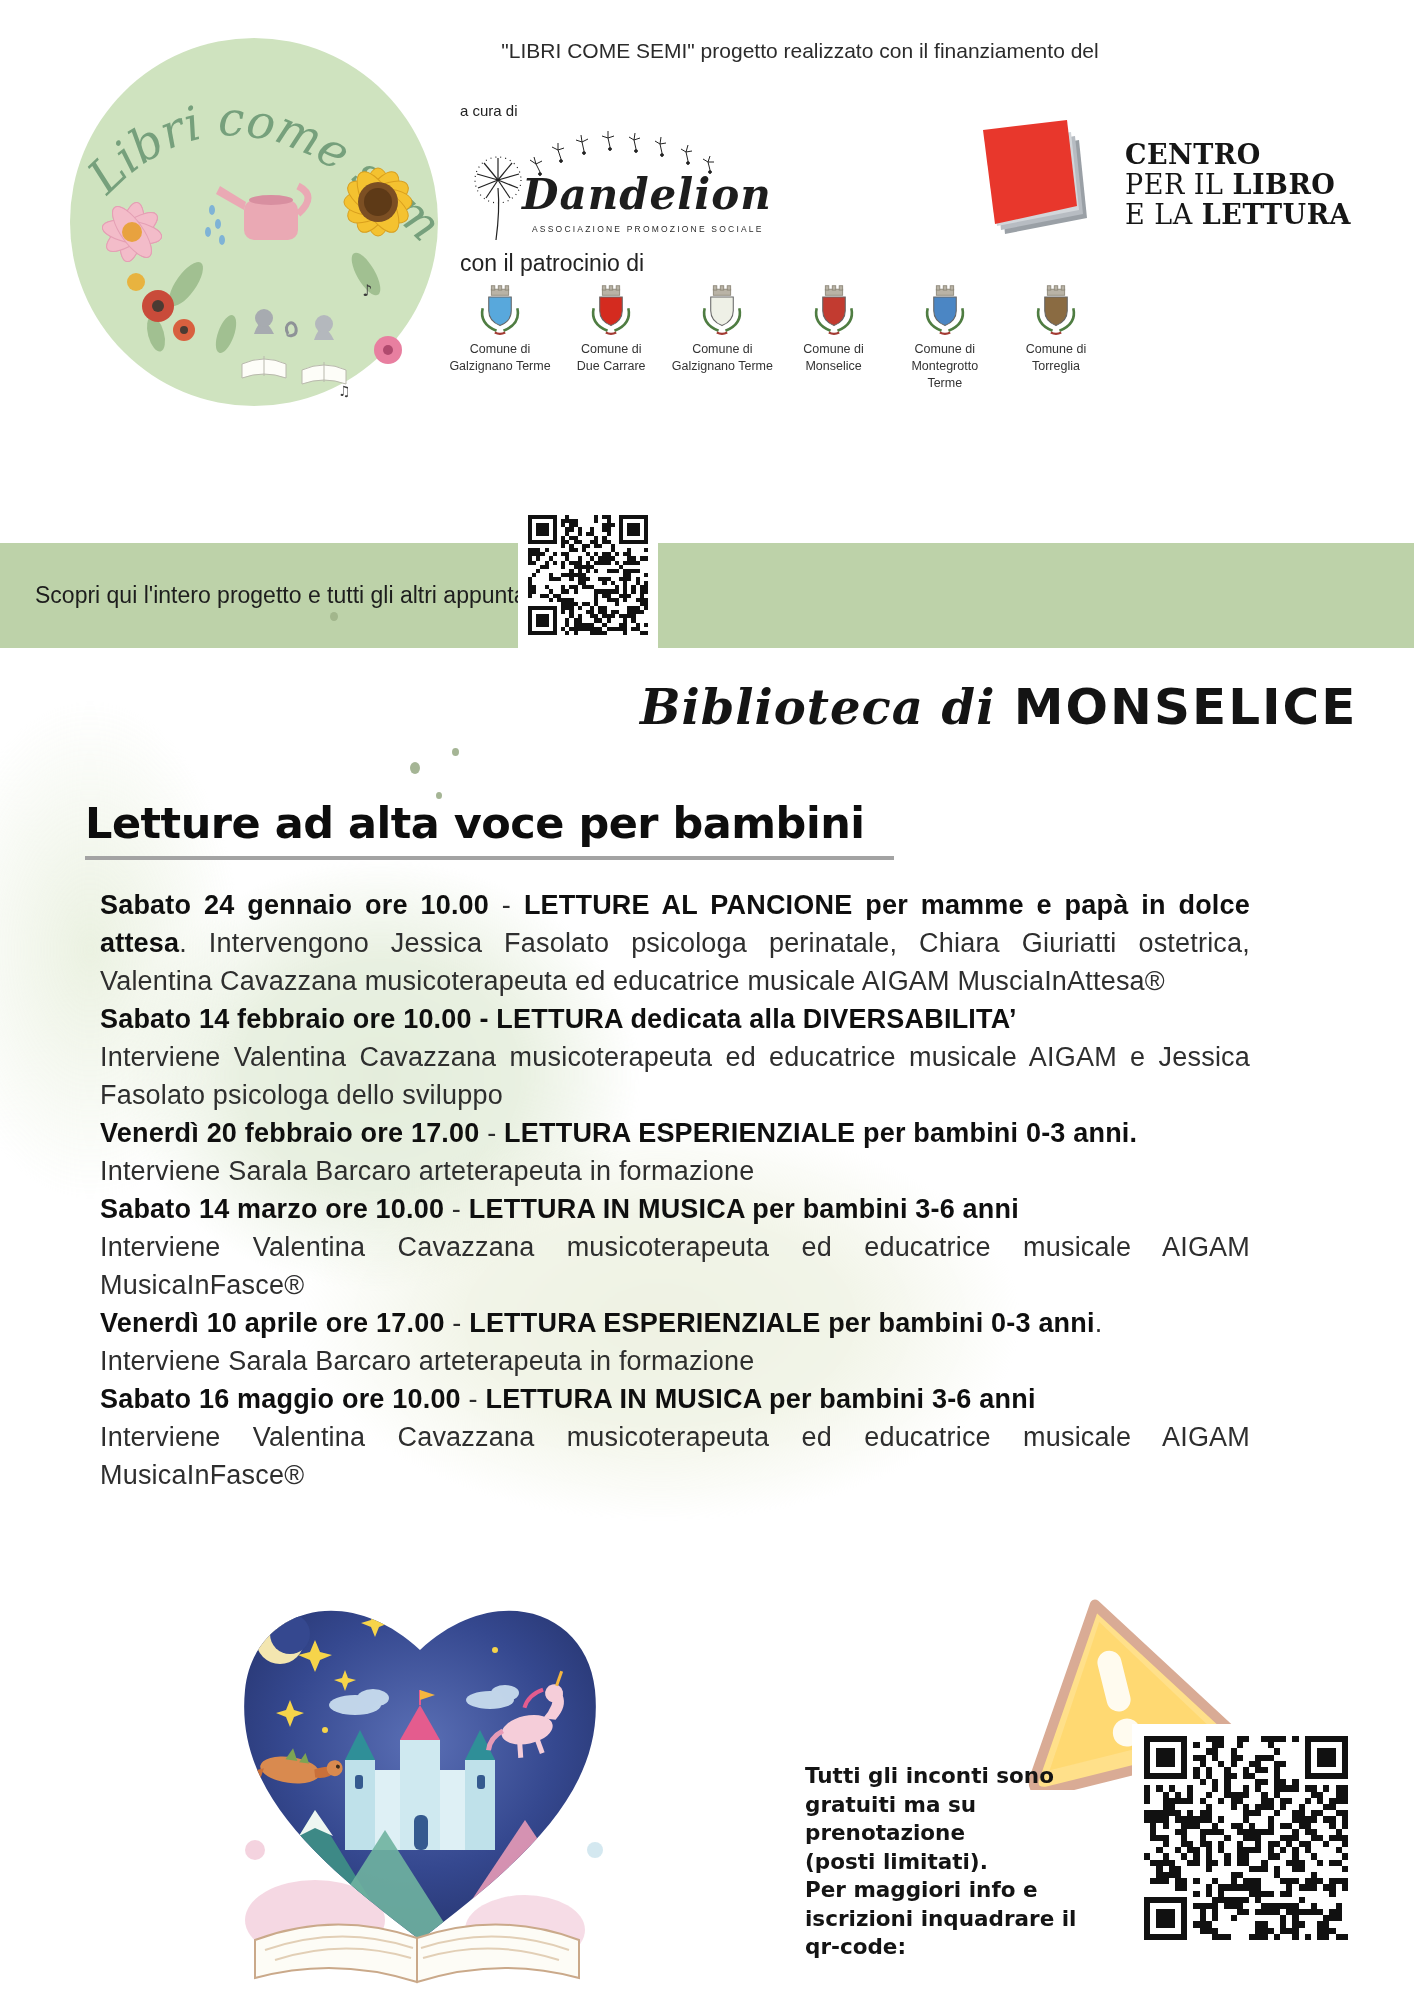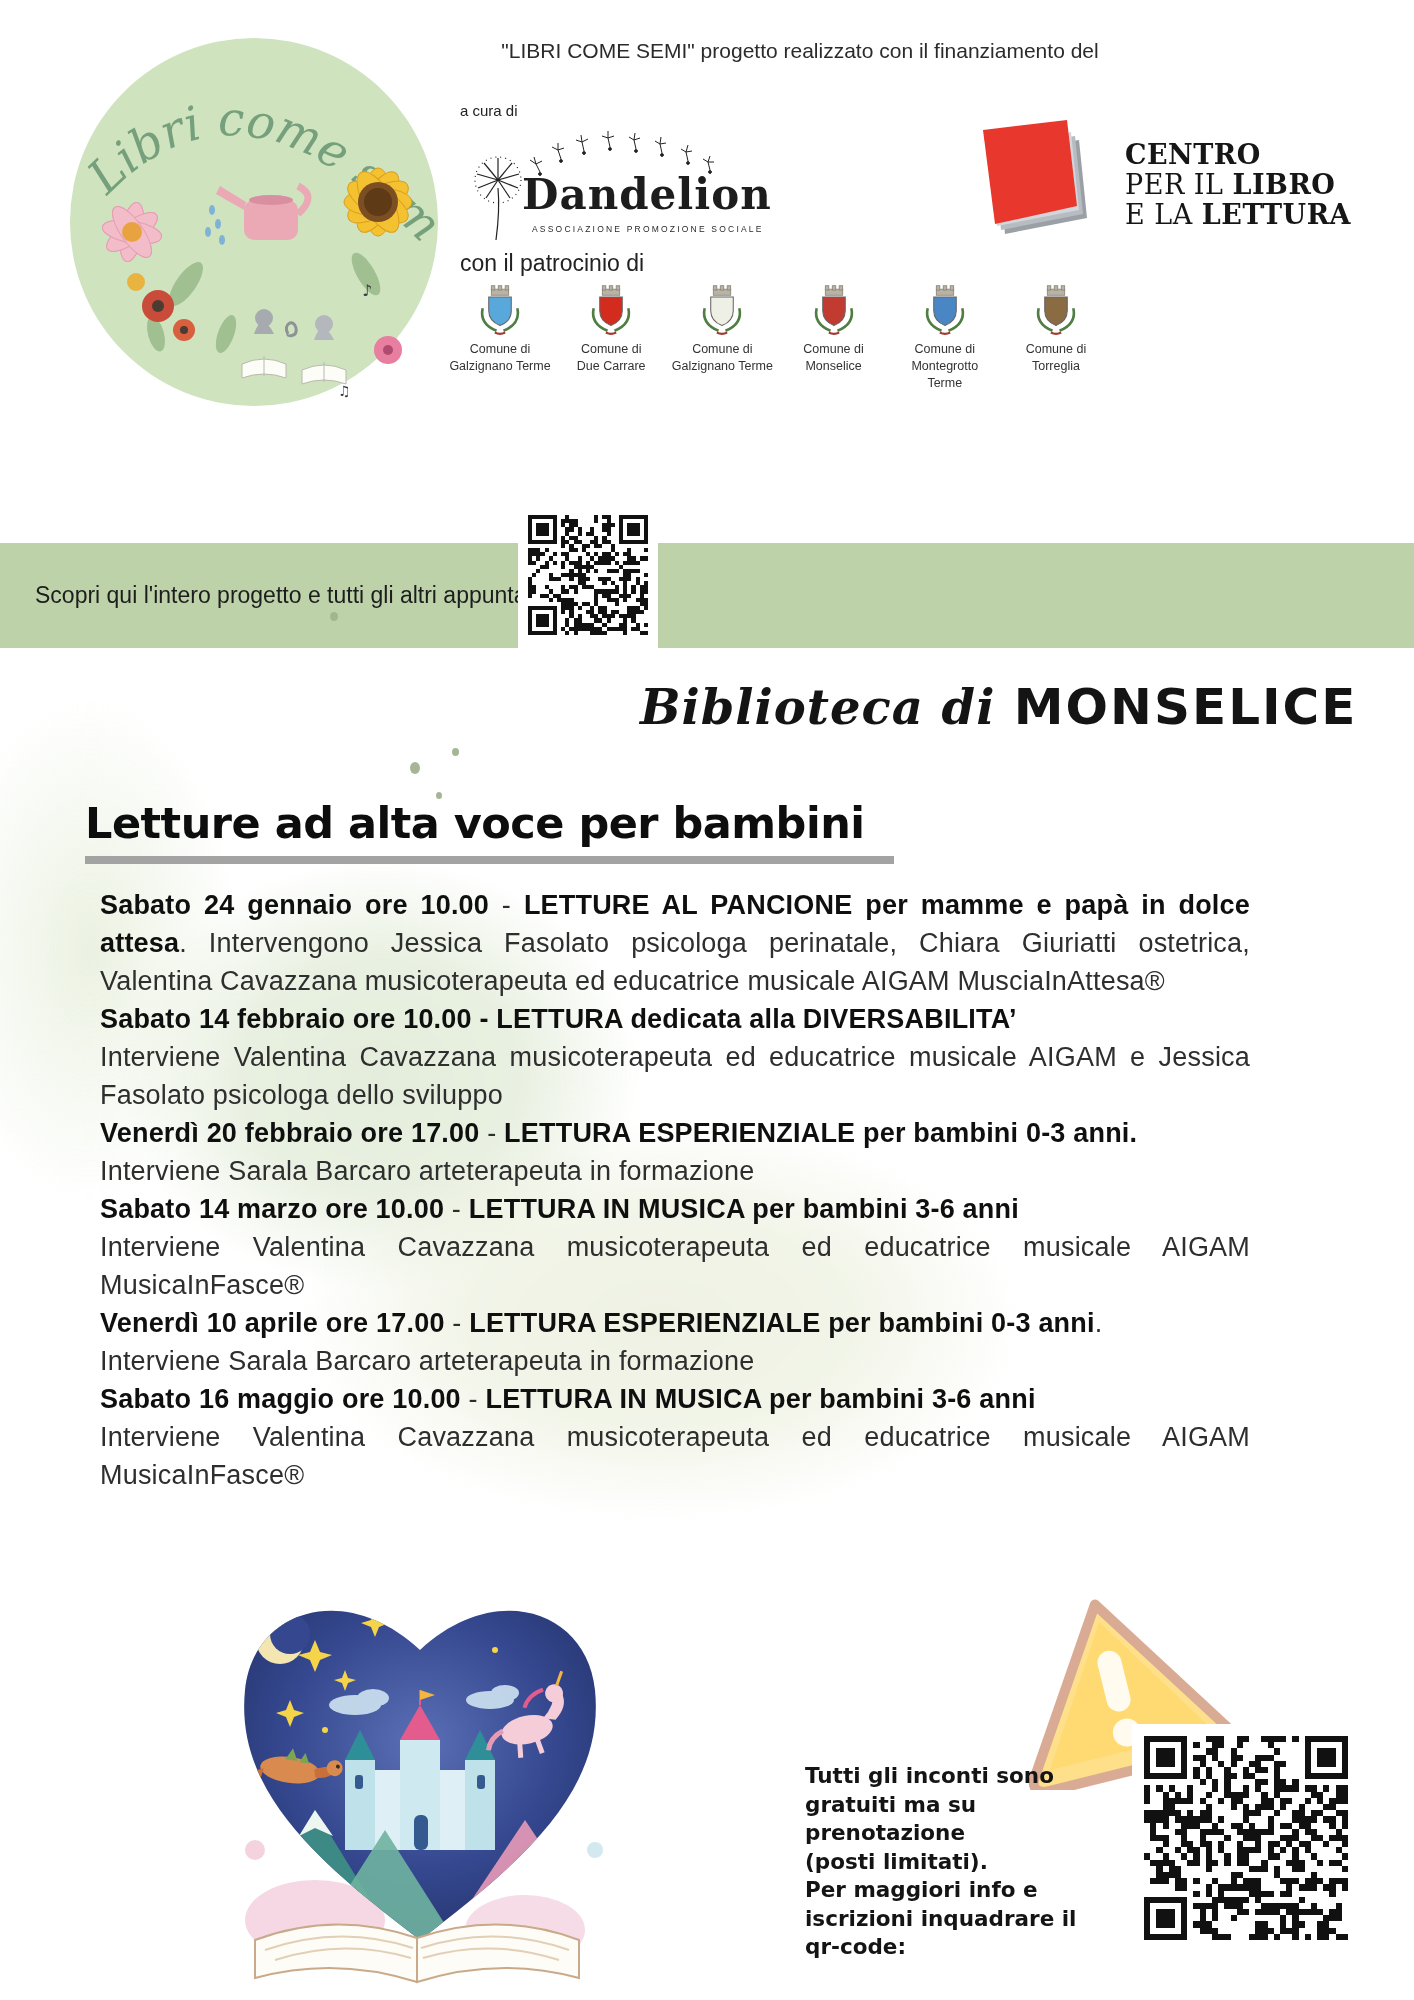--- a/index.html
+++ b/index.html
@@ -12,21 +12,21 @@
 
   
   .funding {
     left:500px; top:36px; width:600px; text-align:center;
     font-size:21px; line-height:29px; color:#2b2b2b;
   }
   .curated-label { left:460px; top:102px; font-size:15px; color:#222; }
   .dandelion { left:458px; top:128px; width:270px; height:118px; }
   .dandelion .script {
     position:absolute; left:64px; top:42px;
-    font-family:"DejaVu Serif", serif; font-weight:bold;
+    font-family:"DejaVu Serif", serif; font-style:italic; font-weight:bold;
     font-size:42px; color:#1d1d1d; letter-spacing:1px;
   }
   .dandelion .sub {
     position:absolute; left:74px; top:96px; font-size:8.5px; letter-spacing:2.2px;
     color:#2a2a2a; white-space:nowrap;
   }
   .cepell { left:975px; top:108px; width:400px; height:135px; }
   .cepell-text {
     position:absolute; left:150px; top:32px;
     font-family:"DejaVu Serif", serif; font-size:27px; line-height:30px;
@@ -60,21 +60,21 @@
     font-family:"DejaVu Serif", serif; font-style:italic; font-weight:bold;
     font-size:48px; color:#141414; letter-spacing:1px;
   }
   .library-name {
     font-family:"DejaVu Sans", sans-serif; font-weight:900;
     font-size:50px; color:#141414; letter-spacing:2px; margin-left:14px;
   }
   .main-heading {
     left:85px; top:798px; font-size:43px; font-weight:800; color:#0d0d0d;
     font-family:"DejaVu Sans", sans-serif; letter-spacing:-0.5px;
-    border-bottom:8px solid #a3a3a3; padding:0 30px 8px 0; display:inline-block;
+    border-bottom:4px solid #a3a3a3; padding:0 30px 8px 0; display:inline-block;
   }
   .events { left:100px; top:886px; width:1150px; }
   .event {
     font-size:27px; line-height:38px; text-align:justify; white-space:pre-line;
     color:#2e2e2e; letter-spacing:0.2px;
   }
   .event .b { font-weight:700; color:#0f0f0f; }
   .event .r { font-weight:400; }
 
   

